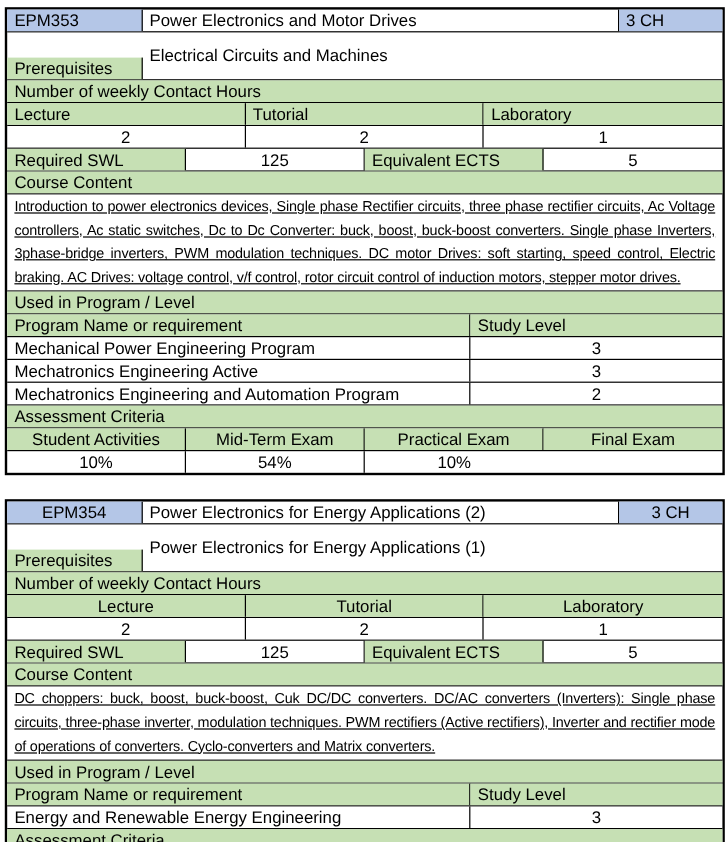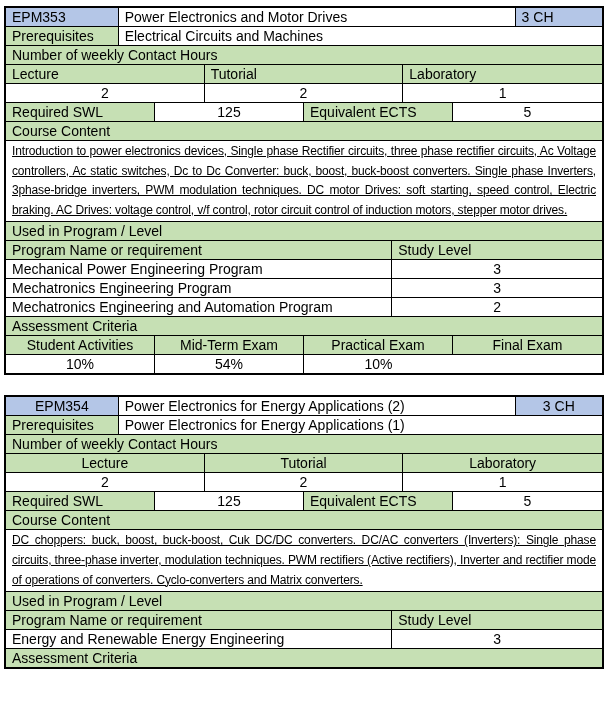--- a/index.html
+++ b/index.html
@@ -42,21 +42,21 @@
     line-height:19.6px;
     font-size:12px;
     letter-spacing:-0.15px;
     padding:1px 6px;
     text-decoration:underline;
   }
   
   .w-code{width:18.9%;flex:none;}
   .w-title{flex:1;}
   .w-credit{width:14.5%;flex:none;}
-  .w-prel{width:18.9%;flex:none;}
+  .w-prel{width:18.9%;flex:none;margin-top:21px;}
   .w-prev{flex:1;}
   .w-full{flex:1;}
   .w-3{width:33.333%;flex:none;text-align:center;}
   .w-3l{flex:1;}
   .w-4{width:25%;flex:none;}
   .w-4l{flex:1;}
   .w-prog{width:64.8%;flex:none;text-align:right;}
   .w-lvl{flex:1;}
 </style>
 </head>
@@ -115,21 +115,21 @@
     <div class="row">
       <div class="cell green w-prog">Program Name or requirement</div>
       <div class="cell green w-lvl">Study Level</div>
     </div>
 
     <div class="row">
       <div class="cell w-prog">Mechanical Power Engineering Program</div>
       <div class="cell ac w-lvl">3</div>
     </div>
     <div class="row">
-      <div class="cell w-prog">Mechatronics Engineering Program</div>
+      <div class="cell w-prog">Mechatronics Engineering Active</div>
       <div class="cell ac w-lvl">3</div>
     </div>
     <div class="row">
       <div class="cell w-prog">Mechatronics Engineering and Automation Program</div>
       <div class="cell ac w-lvl">2</div>
     </div>
 
     <div class="row">
       <div class="cell green w-full">Assessment Criteria</div>
     </div>

